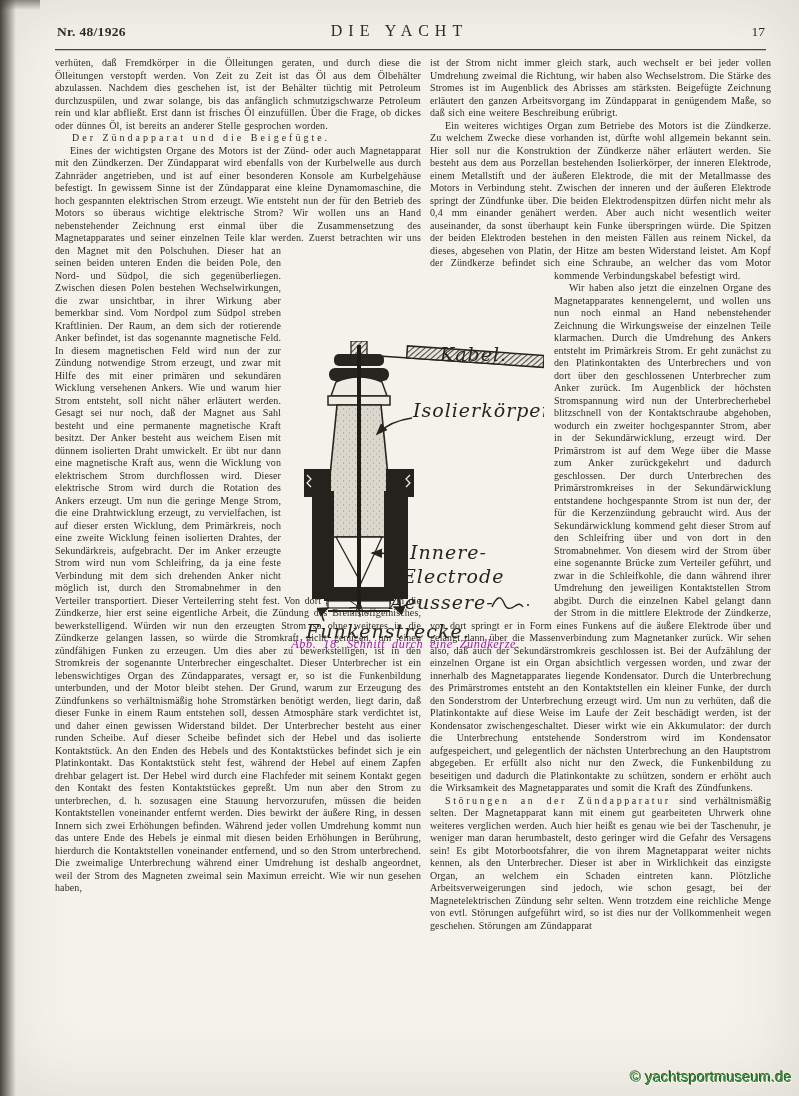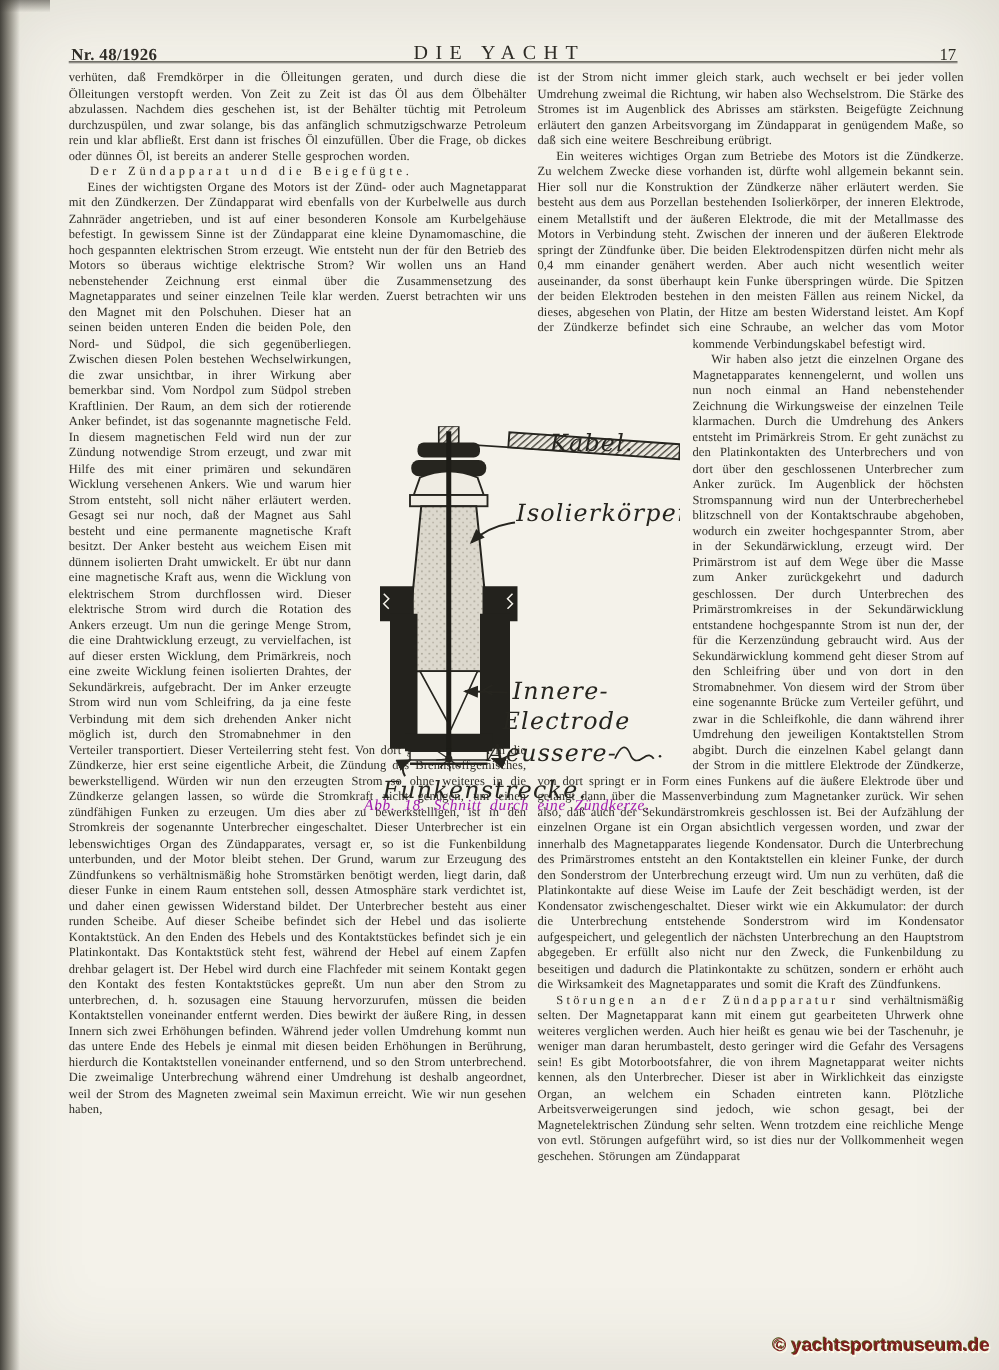--- a/index.html
+++ b/index.html
@@ -9,21 +9,21 @@
     font-family:"Liberation Serif","DejaVu Serif",serif;
     color:#2e2c26;
   }
   .page{position:absolute;inset:0;box-shadow:inset 0 0 70px rgba(95,88,70,.16);}
   .gutter{position:absolute;left:0;top:0;width:16px;height:1096px;
     background:linear-gradient(90deg,#45433d 0%,#8f8c82 45%,rgba(244,242,234,0) 100%);}
   .corner{position:absolute;left:0;top:0;width:40px;height:10px;
     background:linear-gradient(180deg,rgba(60,58,52,.55),rgba(244,242,234,0));}
 
   
-  .hdr{position:absolute;left:0;top:12px;width:799px;height:50px;border-radius:23px;}
+  .hdr{position:absolute;left:0;top:0;width:799px;height:50px;border-radius:23px;}
   .hdr .issue{position:absolute;left:57px;top:24px;font-size:13.5px;font-weight:bold;letter-spacing:.3px;}
   .hdr .title{position:absolute;left:0;right:0;top:22px;text-align:center;font-size:16px;letter-spacing:6px;}
   .hdr .pageno{position:absolute;right:34px;top:24px;font-size:13.5px;font-weight:normal;}
   .rule{position:absolute;left:55px;top:49px;width:711px;height:1px;background:#46443e;box-shadow:0 1px 0 rgba(70,68,62,.25);}
 
   
   .col{position:absolute;top:57px;text-align:justify;
     font-size:10px;line-height:12.5px;word-spacing:1px;letter-spacing:.1px;}
   .col-left{left:55px;width:366px;}
   .col-right{left:430px;width:341px;}
@@ -37,22 +37,22 @@
 
   
   .plug-figure{position:absolute;left:283px;top:330px;width:250px;height:310px;margin:11px;}
   .hand{font-family:"DejaVu Serif","Liberation Serif",serif;font-style:italic;
     font-size:19px;fill:#26251f;letter-spacing:1px;}
   .fig-caption{position:absolute;left:278px;top:637px;width:255px;text-align:center;
     font-style:italic;font-size:12.3px;letter-spacing:.6px;word-spacing:3px;color:#a21caf;}
 
   
   .watermark{position:absolute;right:7px;top:1069px;
-    font-family:"Liberation Sans","DejaVu Sans",sans-serif;font-weight:bold;font-size:14.5px;
-    color:#7f1d1d;letter-spacing:.2px;
+    font-family:"Liberation Sans","DejaVu Sans",sans-serif;font-weight:normal;font-size:14.5px;
+    color:#15803d;letter-spacing:.2px;
     text-shadow:1px 1px 0 #fdfbe8,-1px -1px 0 #55511c,0 0 3px rgba(255,255,240,.8);}
 </style>
 </head>
 <body>
 
 <div class="page">
   <div class="gutter"></div>
   <div class="corner"></div>
 
   <header class="hdr">

